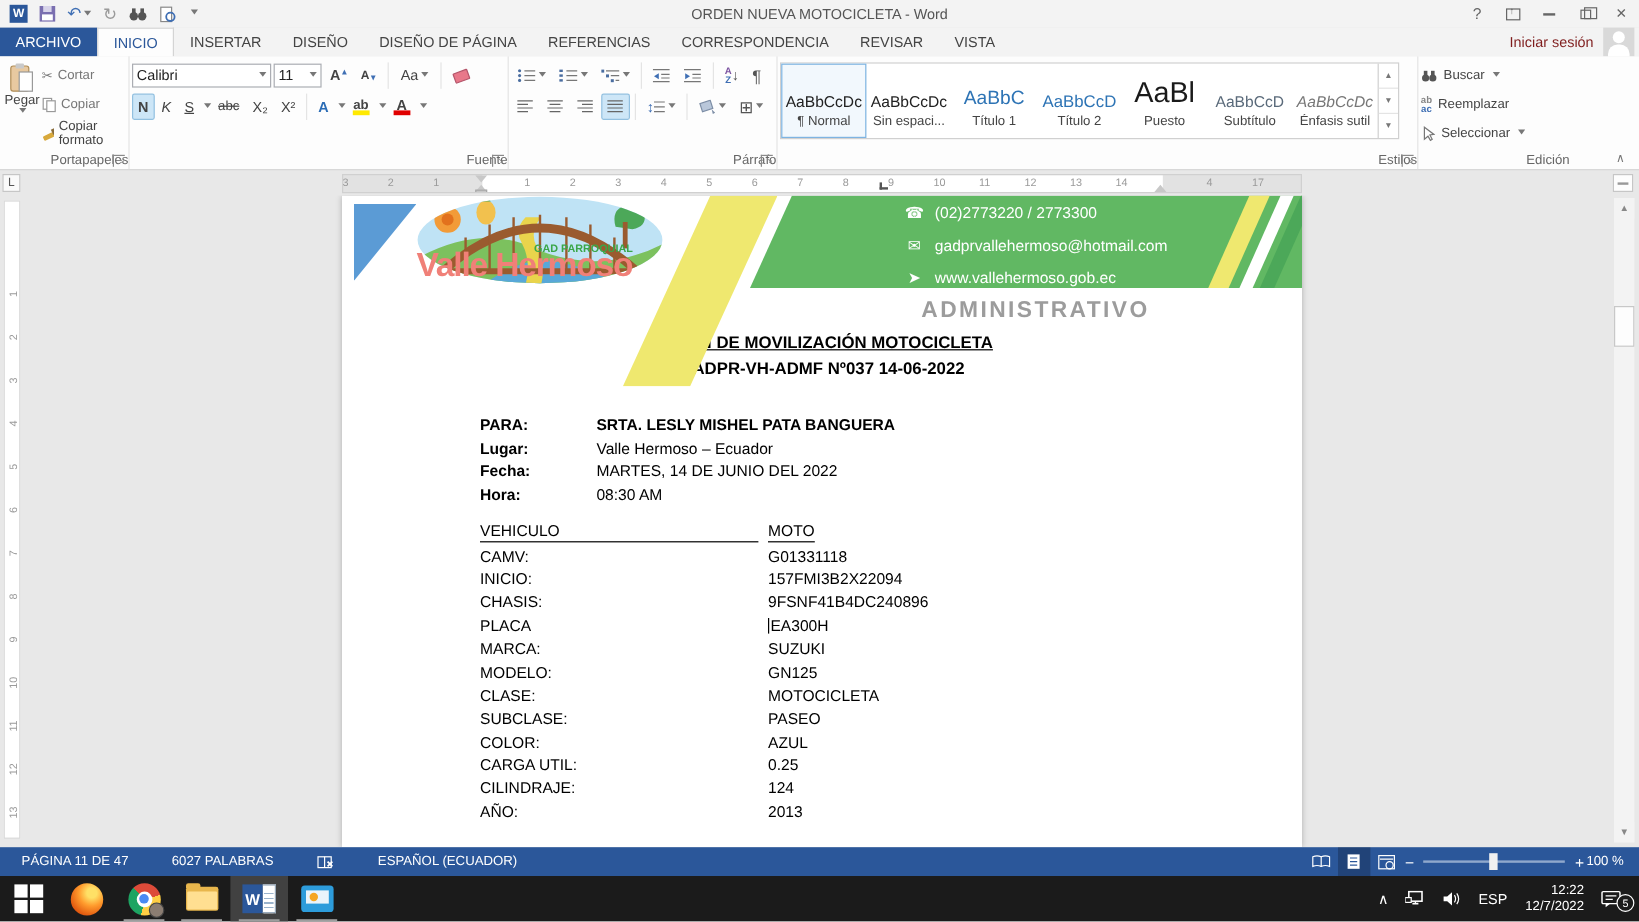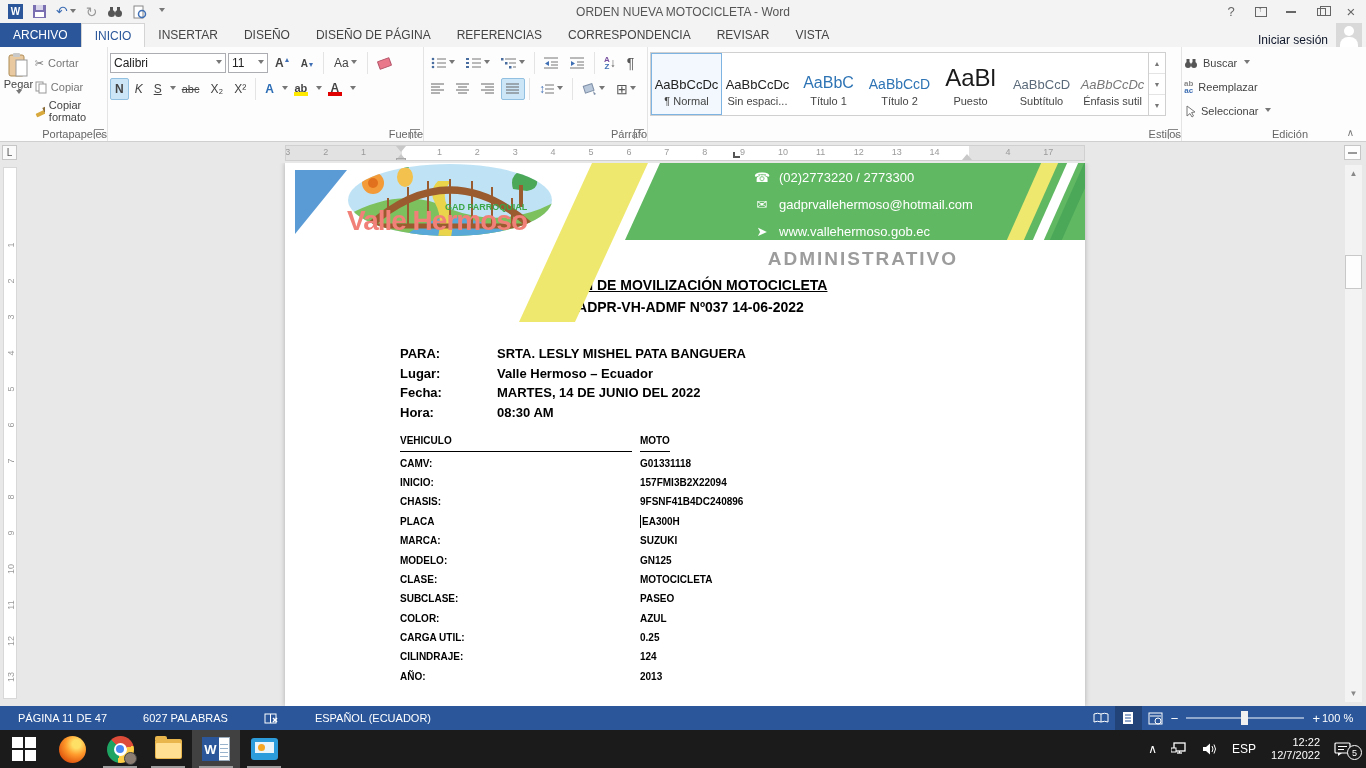--- a/index.html
+++ b/index.html
@@ -22,21 +22,21 @@
 .wbtn{width:30px;height:23px;display:flex;align-items:center;justify-content:center;color:#666;font-size:13px}
 .restore-shape{width:9px;height:8px;border:1px solid #666;position:relative;background:#f3f3f3}
 .restore-shape:before{content:"";position:absolute;left:2px;top:-3px;width:9px;height:8px;border:1px solid #666}
 .ribdisp{width:12px;height:10px;border:1px solid #666;position:relative}
 .ribdisp:before{content:"↑";position:absolute;left:2px;top:-3px;font-size:8px;color:#666}
 
 .tabrow{position:absolute;top:23px;left:0;right:0;height:24px;background:#f3f3f3;display:flex;align-items:stretch}
 .tab{padding:0 13px;display:flex;align-items:center;font-size:12px;color:#444;white-space:nowrap}
 .tab.file{background:#2b579a;color:#fff}
 .tab.active{background:#fdfdfd;color:#2b579a;border:1px solid #d4d4d4;border-bottom:none}
-.signin{margin-left:auto;display:flex;align-items:flex-end;gap:8px;padding-right:4px;color:#0f172a}
+.signin{margin-left:auto;display:flex;align-items:center;gap:8px;padding-right:4px;color:#7f1d1d}
 .avatar{width:26px;height:24px;background:#d9d9d9;position:relative;overflow:hidden}
 .avatar:before{content:"";position:absolute;left:8px;top:3px;width:10px;height:10px;border-radius:50%;background:#fff}
 .avatar:after{content:"";position:absolute;left:4px;top:14px;width:18px;height:12px;border-radius:8px 8px 0 0;background:#fff}
 
 .ribbon{position:absolute;top:47px;left:0;right:0;height:95px;background:#fdfdfd;border-bottom:1px solid #cfcfcf}
 .rg{position:absolute;top:0;bottom:0;border-right:1px solid #e4e4e4;padding:3px 2px 15px}
 .rg-label{position:absolute;bottom:1px;left:0;right:0;text-align:right;font-size:11px;color:#666}
 .dlg{position:absolute;right:3px;bottom:2px;width:10px;height:10px;border-left:1px solid #8a8a8a;border-top:1px solid #8a8a8a;font-size:7px;color:#8a8a8a;text-align:right;line-height:9px}
 .rrow{display:flex;align-items:center;height:26px}
 .sb{height:22px;display:inline-flex;align-items:center;padding:0 4px;border:1px solid transparent;border-radius:2px;font-size:12px;color:#444;white-space:nowrap}
@@ -98,22 +98,22 @@
 .logo{position:absolute;left:58px;top:0;width:220px;height:96px;z-index:3}
 .logotext{position:absolute;left:4px;top:42px;font-size:28px;font-weight:bold;color:#f08078;letter-spacing:-1px;white-space:nowrap}
 .gadp{position:absolute;left:102px;top:39px;font-size:9px;font-weight:bold;color:#3aa648;white-space:nowrap}
 .admin{position:absolute;right:127px;top:85px;font-size:19px;font-weight:bold;color:#9c9c9c;letter-spacing:2px}
 
 .t1{position:absolute;top:114px;left:0;right:0;text-align:center;font-weight:bold;font-size:14px;text-decoration:underline;color:#000}
 .t2{position:absolute;top:136px;left:0;right:0;text-align:center;font-weight:bold;font-size:14px;color:#000}
 .info{position:absolute;left:115px;top:181px;font-size:13px;color:#000}
 .irow{height:19.5px;display:flex;align-items:center}
 .il{width:97px;font-weight:bold}
-.iv{font-weight:bold}.iv.b{font-weight:bold}
-.veh{position:absolute;left:115px;top:271px;font-size:10px;color:#000;font-weight:bold}
+.iv{font-weight:normal}.iv.b{font-weight:bold}
+.veh{position:absolute;left:115px;top:271px;font-size:13px;color:#000;font-weight:normal}
 .vrow{height:19.4px;display:flex;align-items:center}
 .vl{width:240px}
 .vrow.hd .vl{border-bottom:1.5px solid #000;width:232px;margin-right:8px;height:17px}
 .uline{border-bottom:1.5px solid #000;height:17px}
 .caret{display:inline-block;width:1px;height:13px;background:#000;margin-right:1px;vertical-align:-2px}
 
 .vscroll{position:absolute;right:4px;top:2px;bottom:4px;width:17px;background:#f3f3f3}
 .sarr{position:absolute;left:0;width:17px;height:17px;display:flex;align-items:center;justify-content:center;color:#888;font-size:8px;background:#f3f3f3}
 .sthumb{position:absolute;left:0;top:90px;width:17px;height:34px;background:#fdfdfd;border:1px solid #c8c8c8}
 

